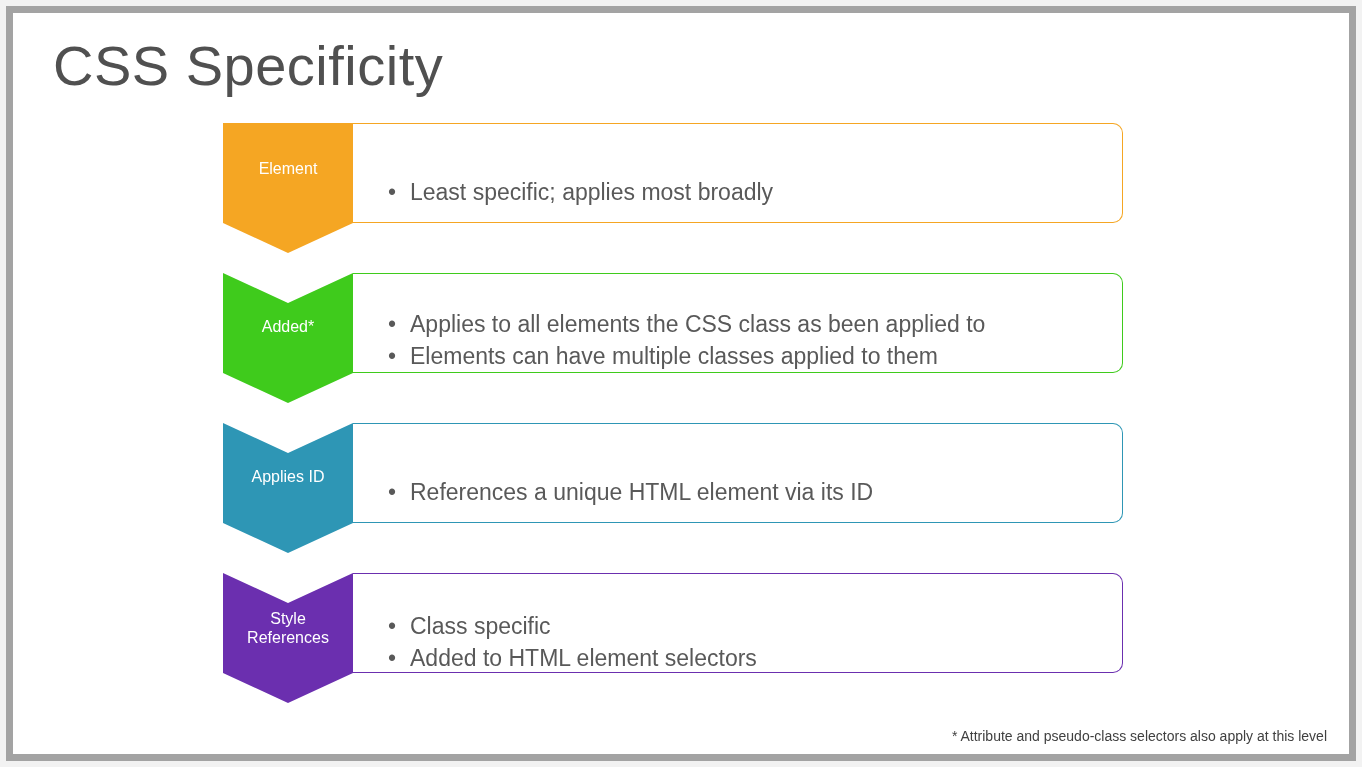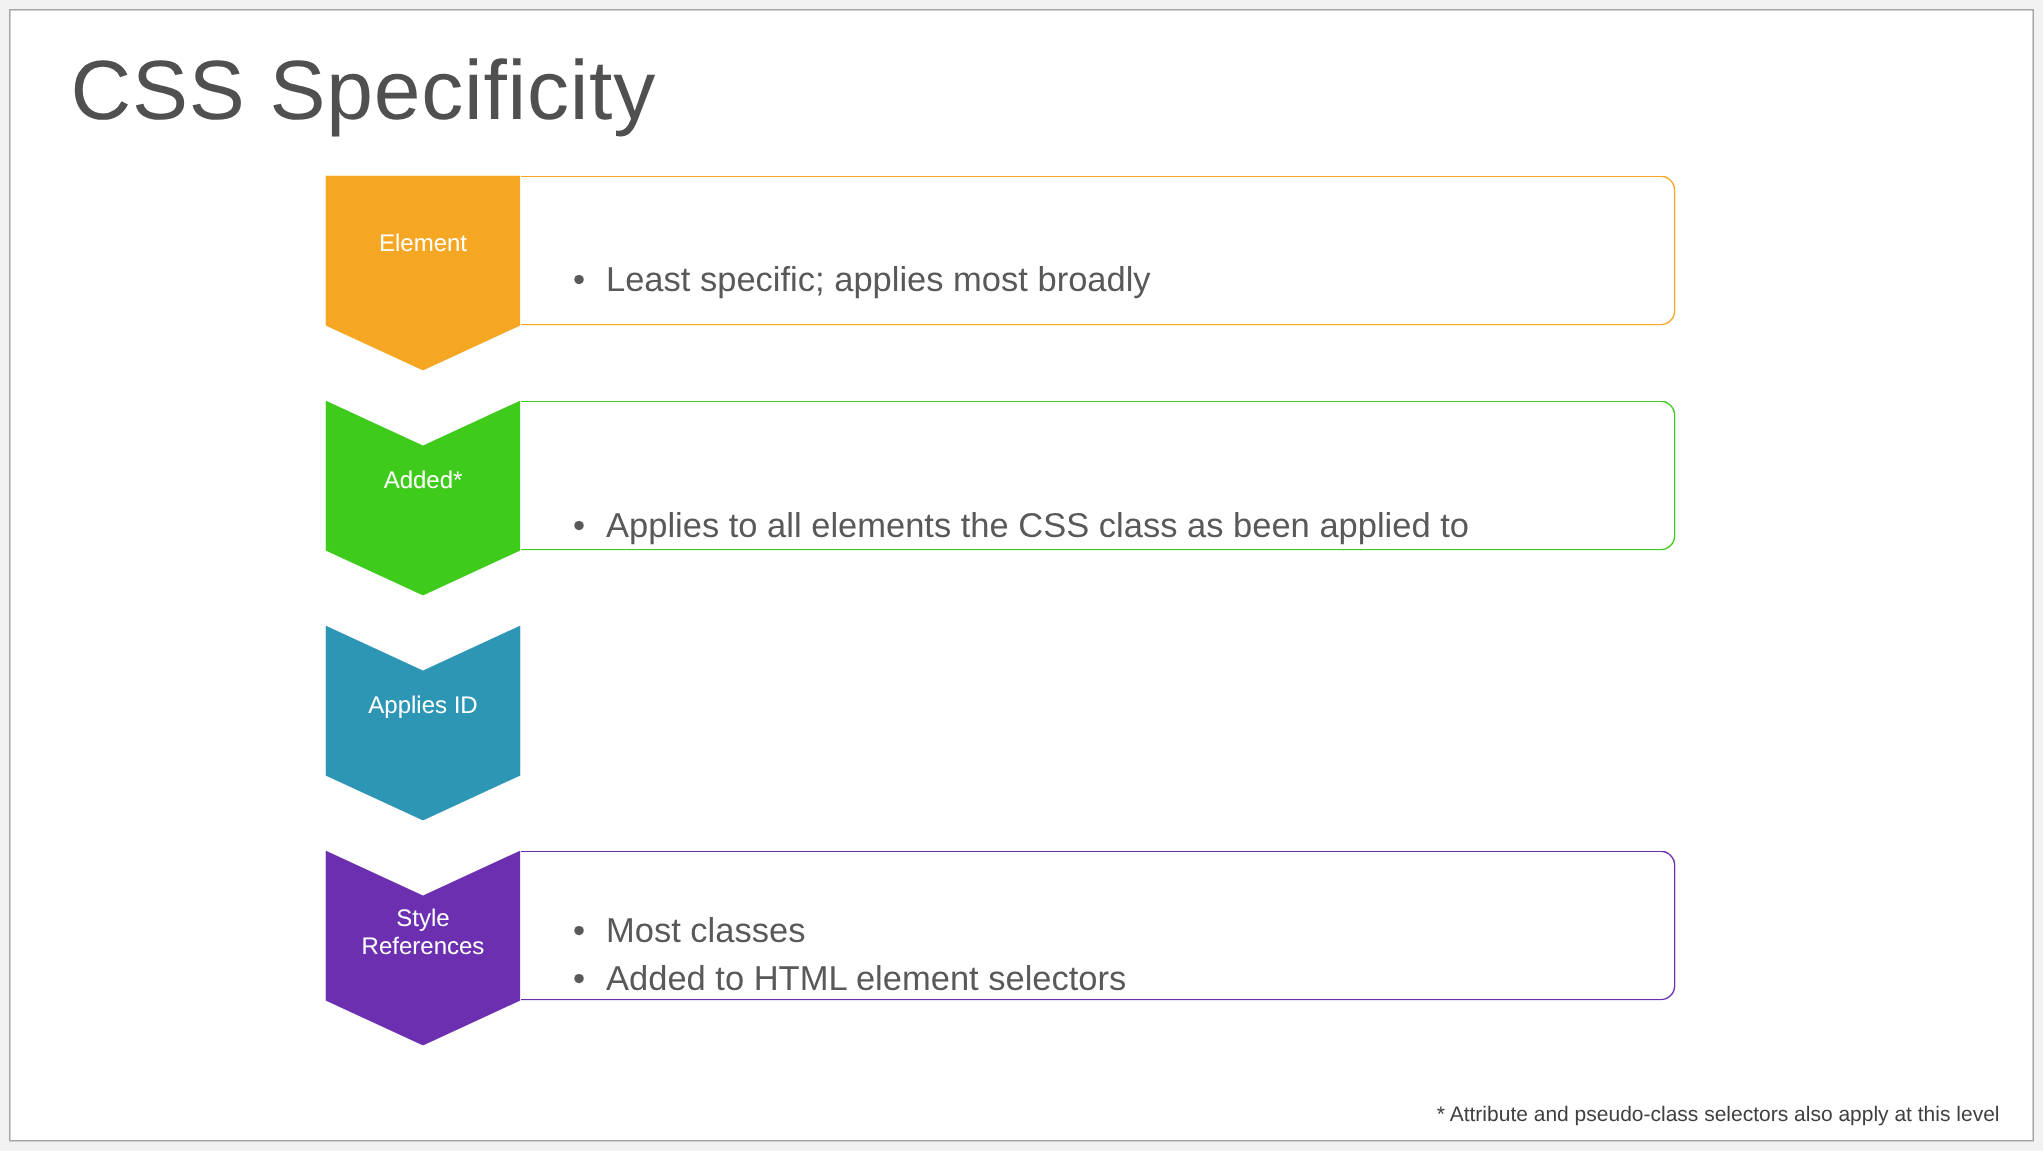--- a/index.html
+++ b/index.html
@@ -15,21 +15,21 @@
       position: relative;
       overflow: hidden;
     }
     .slide {
       position: absolute;
       top: 6px;
       left: 6px;
       right: 6px;
       bottom: 6px;
       background: #ffffff;
-      border: 1px solid #a3a3a3;
+      border: 7px solid #a3a3a3;
       text-decoration: underline;
     }
     .title {
       position: absolute;
       top: 20px;
       left: 40px;
       font-size: 56px;
       font-weight: 200;
       color: #505050;
       letter-spacing: 0.5px;
@@ -136,43 +136,49 @@
     <div class="row">
       <div class="chevron-shape">
         <svg viewBox="0 0 130 130">
             <polygon points="0,0 65,30 130,0 130,100 65,130 0,100" fill="#3FCB1C"></polygon>
           </svg>
       </div>
       <div class="chevron-label" style="top:44px">Added*</div>
       <div class="info-box" style="border-color: rgb(63, 203, 28); align-items: flex-end;">
         <ul>
           <li>Applies to all elements the CSS class as been applied to</li>
+          <li>Elements can have multiple classes applied to them</li>
         </ul>
       </div>
     </div>
 
     <div class="row">
       <div class="chevron-shape">
         <svg viewBox="0 0 130 130">
             <polygon points="0,0 65,30 130,0 130,100 65,130 0,100" fill="#2E96B5"></polygon>
           </svg>
       </div>
       <div class="chevron-label" style="top:44px">Applies ID</div>
+      <div class="info-box" style="border-color: rgb(46, 150, 181);">
+        <ul>
+          <li>References a unique HTML element via its ID</li>
+        </ul>
+      </div>
     </div>
 
     <div class="row">
       <div class="chevron-shape">
         <svg viewBox="0 0 130 130">
             <polygon points="0,0 65,30 130,0 130,100 65,130 0,100" fill="#6B2FAF"></polygon>
           </svg>
       </div>
       <div class="chevron-label" style="top:36px">Style References</div>
       <div class="info-box" style="border-color: rgb(107, 47, 175);">
         <ul>
-          <li>Most classes</li>
+          <li>Class specific</li>
           <li>Added to HTML element selectors</li>
         </ul>
       </div>
     </div>
 
   </div>
   <div class="footnote">* Attribute and pseudo-class selectors also apply at this level</div>
 </div>
 
 </body></html>

